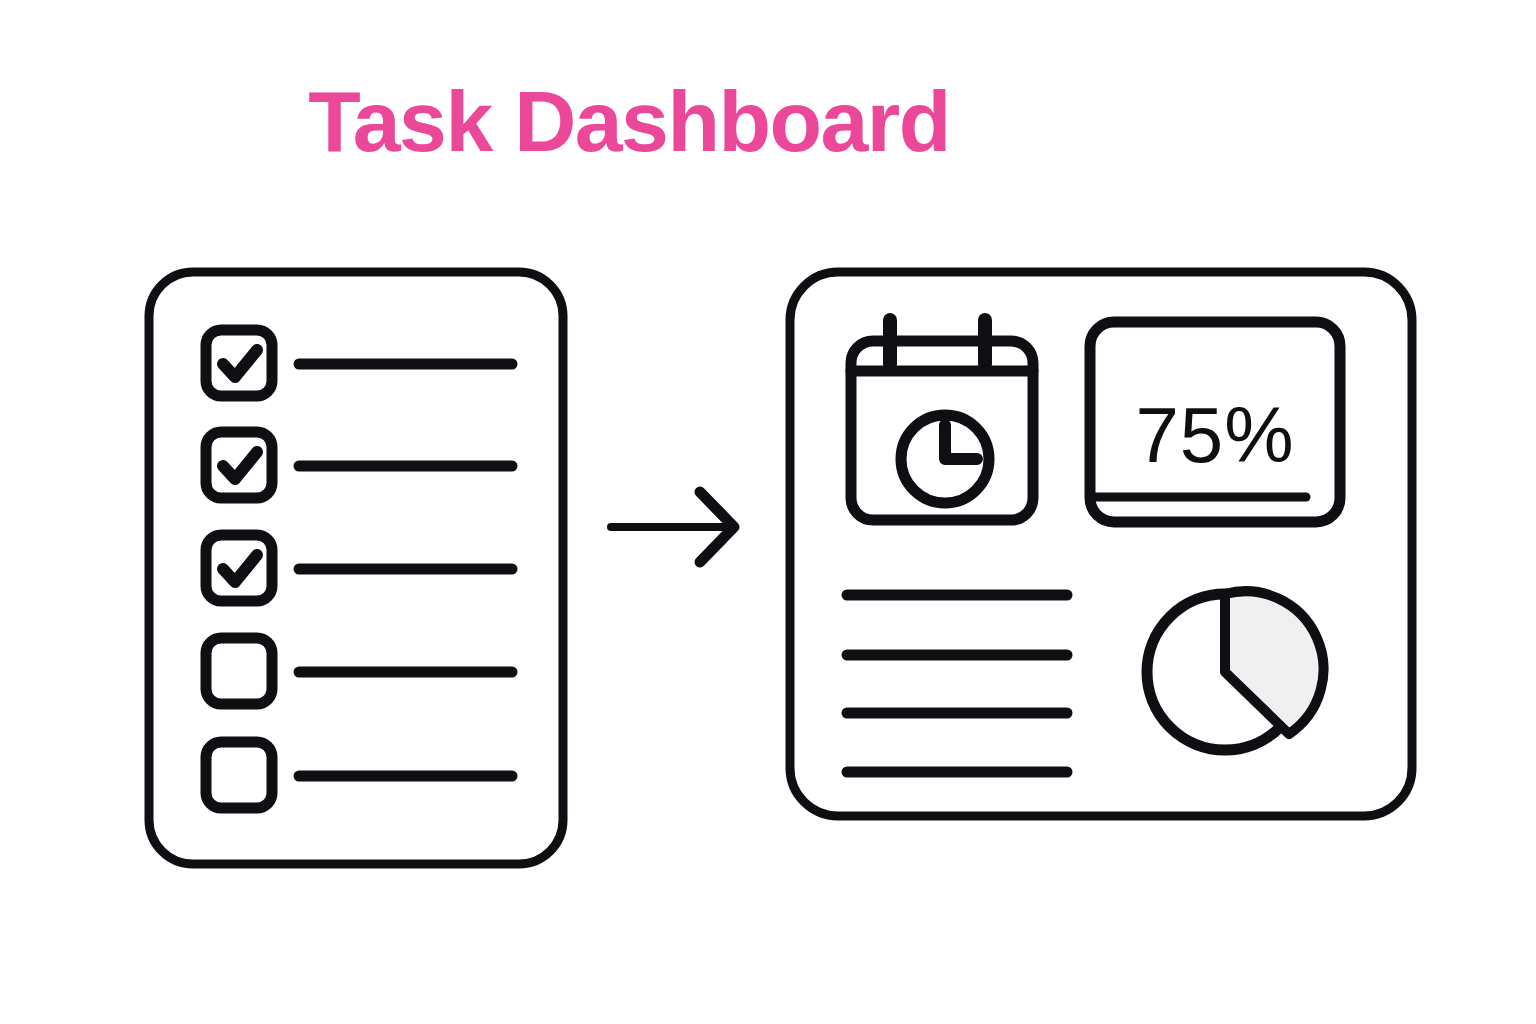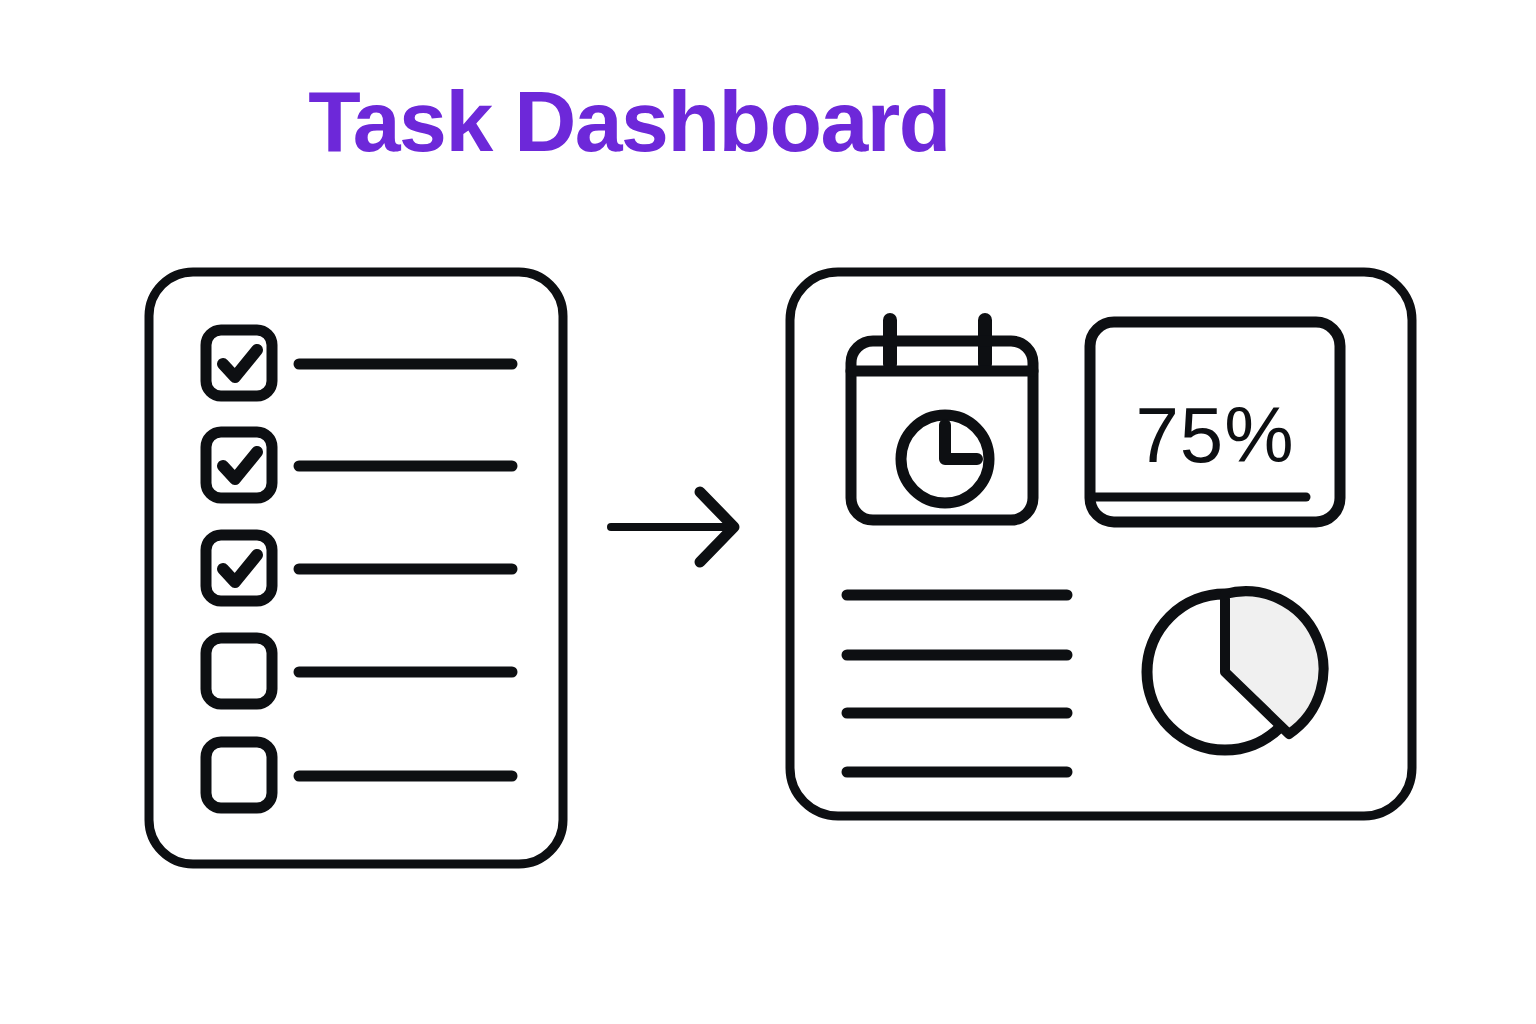--- a/index.html
+++ b/index.html
@@ -23,21 +23,21 @@
   .page-title {
     position: absolute;
     left: 0;
     top: 78px;
     width: 1258px;
     text-align: center;
     font-family: "Liberation Sans", sans-serif;
     font-weight: 700;
     font-size: 86px;
     letter-spacing: -1.5px;
-    color: #6d28d9;
+    color: #ec4899;
     line-height: 1.0;
     user-select: none;
   }
   svg.art {
     position: absolute;
     left: 0;
     top: 0;
     width: 1536px;
     height: 1024px;
     display: block;

